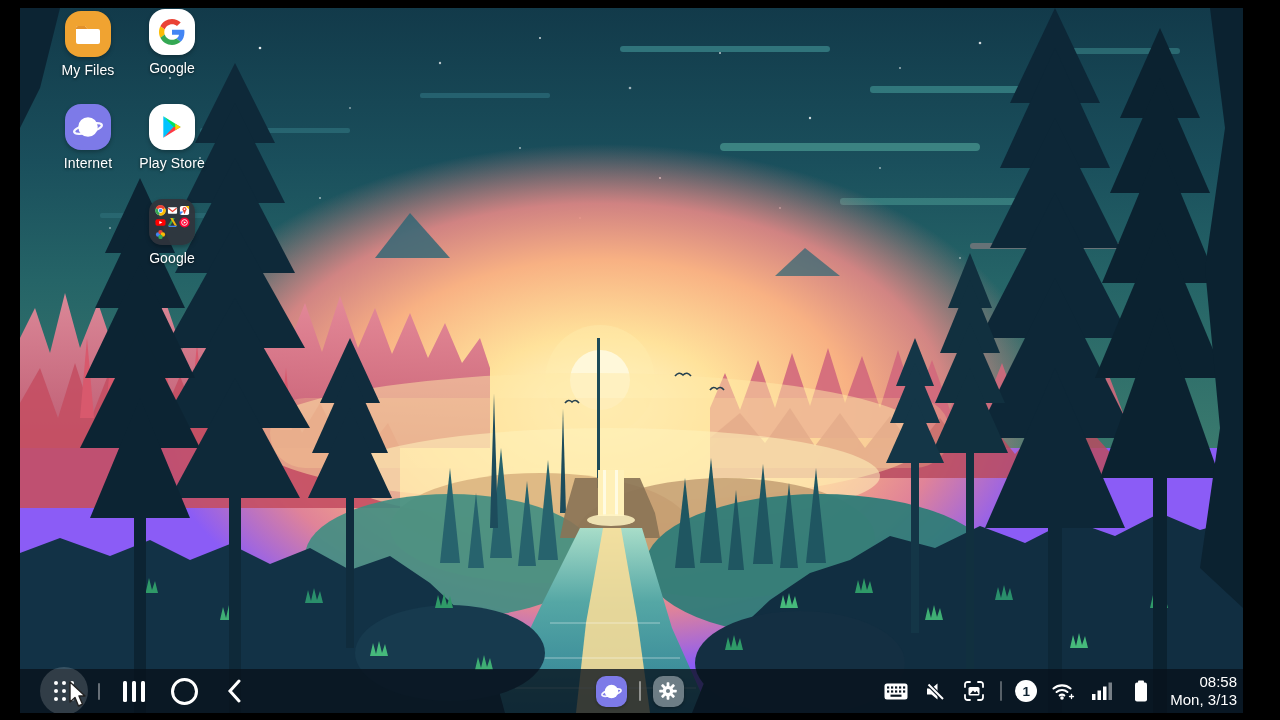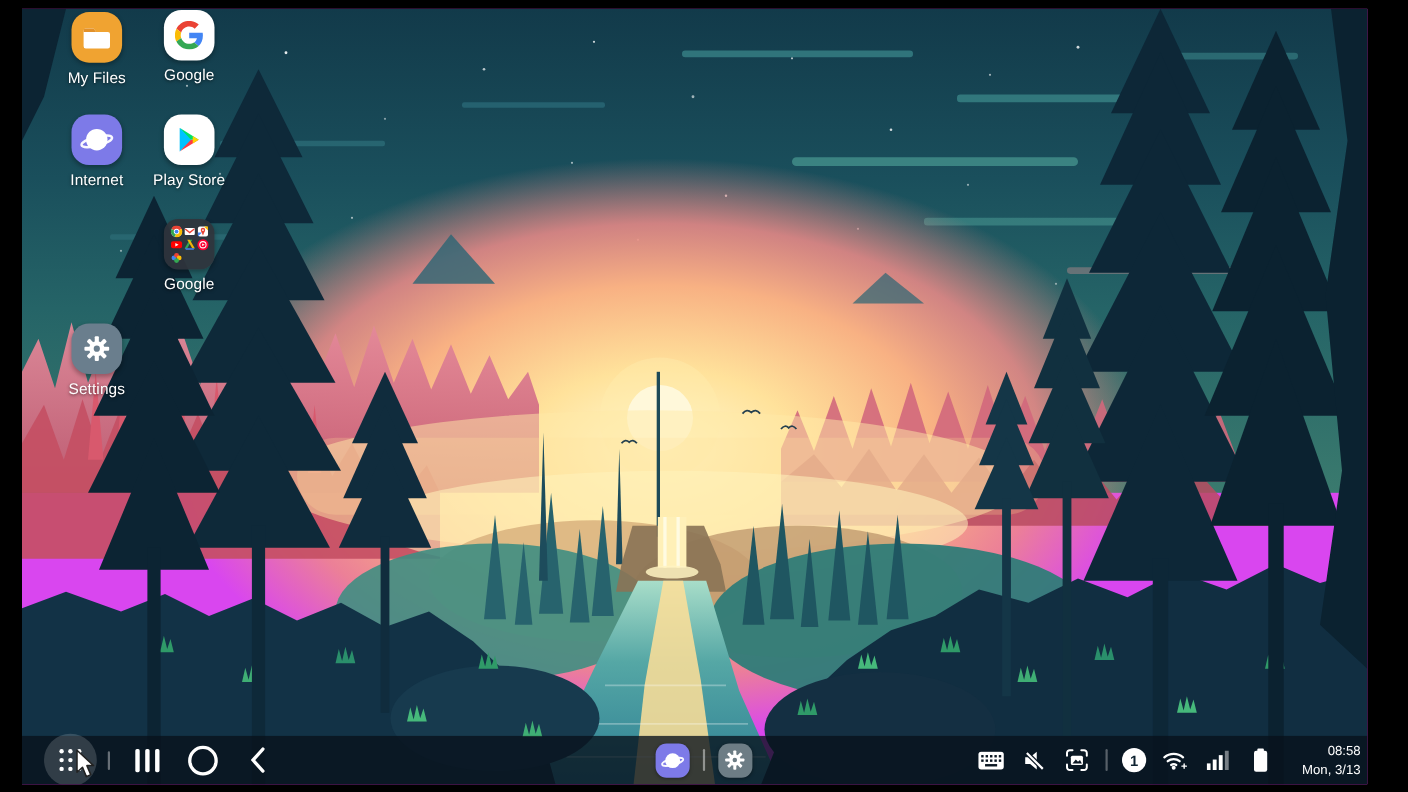--- a/index.html
+++ b/index.html
@@ -1,19 +1,19 @@
 <!DOCTYPE html>
 <html><head>
 <meta charset="utf-8">
 <style>
   html,body{margin:0;padding:0;background:#000;}
   body{width:1280px;height:720px;position:relative;overflow:hidden;
        font-family:"Liberation Sans",sans-serif;-webkit-font-smoothing:antialiased;}
   
-  .screen{position:absolute;left:20px;top:8px;width:1223px;height:705px;overflow:hidden;background:#d946ef;}
+  .screen{position:absolute;left:20px;top:8px;width:1223px;height:705px;overflow:hidden;background:#8b5cf6;}
   .wall{position:absolute;inset:0;}
   
   .icon-cell{position:absolute;width:86px;text-align:center;cursor:default;}
   .squircle{width:46px;height:46px;border-radius:16px;margin:0 auto;display:flex;align-items:center;justify-content:center;box-shadow:0 2px 4px rgba(0,0,0,.28);}
   .icon-label{margin-top:5px;font-size:14px;color:#fff;text-shadow:0 1px 3px rgba(0,0,0,.65);letter-spacing:.1px;}
   .folder{width:46px;height:46px;border-radius:13px;margin:0 auto;background:rgba(48,52,60,.92);display:grid;grid-template-columns:repeat(3,11px);grid-auto-rows:11px;gap:1px;justify-content:center;align-content:center;box-shadow:0 2px 4px rgba(0,0,0,.28);}
   .mini{width:11px;height:11px;}
   
   .taskbar{position:absolute;left:0;right:0;bottom:0;height:44px;background:rgba(8,17,27,.78);}
   .tb-group{position:absolute;top:0;height:44px;display:flex;align-items:center;}
@@ -25,21 +25,21 @@
   .dots{position:relative;display:grid;grid-template-columns:repeat(3,4px);grid-auto-rows:4px;gap:4px;}
   .dots i{background:#fff;border-radius:50%;}
   .rects{display:flex;gap:5px;}
   .rects i{width:4px;height:21px;background:#fff;border-radius:1.5px;}
   .homeo{width:21px;height:21px;border:3px solid #fff;border-radius:50%;}
   .sep{width:2px;height:17px;background:rgba(255,255,255,.38);border-radius:1px;margin:0 12px;}
   .sep2{width:2px;height:20px;background:rgba(255,255,255,.45);border-radius:1px;}
   .mini-app{width:31px;height:31px;border-radius:10px;display:flex;align-items:center;justify-content:center;box-shadow:0 1px 3px rgba(0,0,0,.3);}
   .tray-ic{display:flex;align-items:center;justify-content:center;width:26px;height:30px;}
   .badge{width:22px;height:22px;border-radius:50%;background:#fff;color:#0e2230;font-size:13.5px;font-weight:600;display:flex;align-items:center;justify-content:center;}
-  .clock{color:#fff;text-align:right;line-height:18px;font-size:12px;margin-left:3px;min-width:62px;}
+  .clock{color:#fff;text-align:right;line-height:18px;font-size:15px;margin-left:3px;min-width:62px;}
   .cursor{position:absolute;left:48px;top:673px;pointer-events:none;}
 </style>
 </head>
 <body>
 
 <div class="screen">
 
   <svg class="wall" viewBox="0 0 1223 705" preserveAspectRatio="none">
     <defs>
       <linearGradient id="skyG" x1="0" y1="0" x2="0" y2="1">
@@ -340,39 +340,20 @@
       <svg class="mini" viewBox="0 0 12 12">
         <circle cx="3.4" cy="6" r="2.4" fill="#4285f4"></circle>
           <circle cx="6" cy="3.4" r="2.4" fill="#ea4335"></circle>
         <circle cx="8.6" cy="6" r="2.4" fill="#fbbc05"></circle>
           <circle cx="6" cy="8.6" r="2.4" fill="#34a853"></circle>
       </svg>
     </div>
     <div class="icon-label">Google</div>
   </div>
 
-  <div class="icon-cell" style="left:25px;top:286px;">
-    <div class="squircle" style="background:#6a7e8d;">
-      <svg width="30" height="30" viewBox="0 0 48 48">
-        <g fill="#fff">
-          <rect x="21" y="6" width="6" height="9" rx="1.5"></rect>
-            <rect x="21" y="33" width="6" height="9" rx="1.5"></rect>
-          <rect x="6" y="21" width="9" height="6" rx="1.5"></rect>
-            <rect x="33" y="21" width="9" height="6" rx="1.5"></rect>
-          <rect x="21" y="6" width="6" height="9" rx="1.5" transform="rotate(45 24 24)"></rect>
-          <rect x="21" y="33" width="6" height="9" rx="1.5" transform="rotate(45 24 24)"></rect>
-          <rect x="6" y="21" width="9" height="6" rx="1.5" transform="rotate(45 24 24)"></rect>
-          <rect x="33" y="21" width="9" height="6" rx="1.5" transform="rotate(45 24 24)"></rect>
-          <circle cx="24" cy="24" r="11"></circle>
-        </g>
-        <circle cx="24" cy="24" r="4.5" fill="#6a7e8d"></circle>
-      </svg>
-    </div>
-    <div class="icon-label">Settings</div>
-  </div>
 
   <div class="taskbar">
 
     <div class="tb-group tb-left">
       <div class="navbtn">
         <div class="apps-hl"></div>
         <div class="dots">
           <i></i>
             <i></i>
             <i></i>

